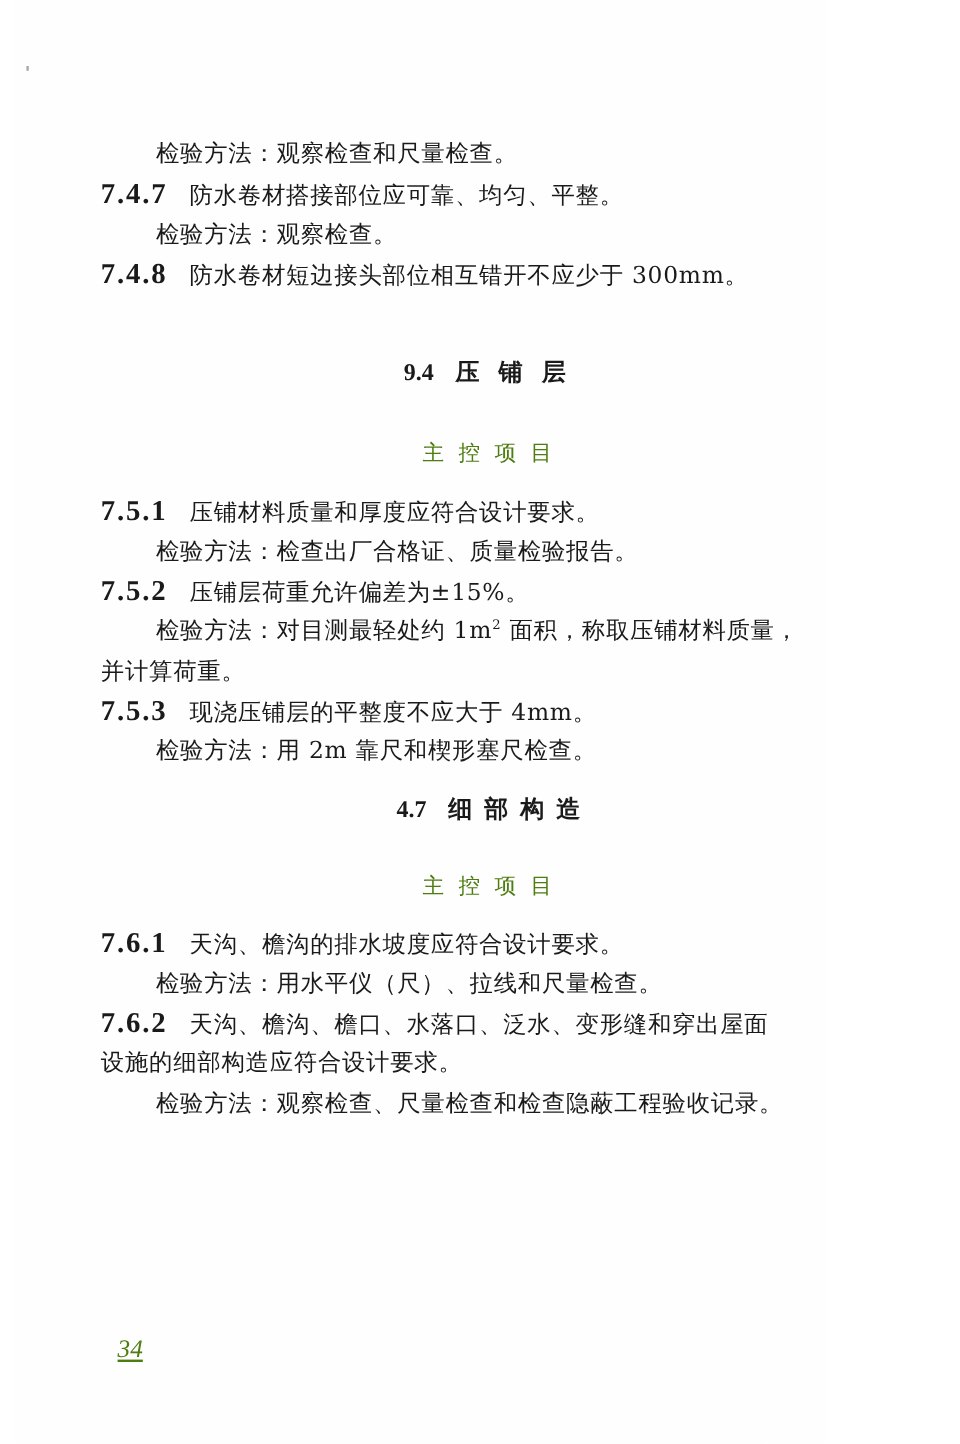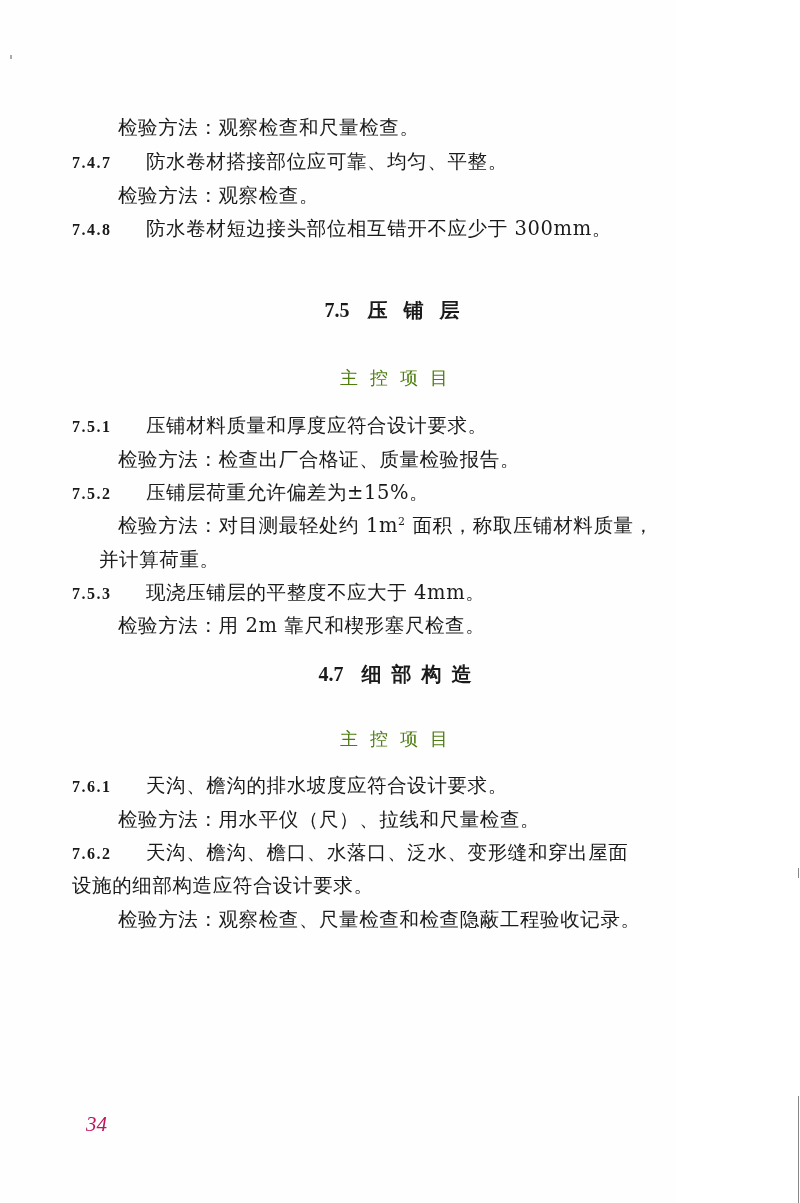--- a/index.html
+++ b/index.html
@@ -10,38 +10,38 @@
   body {
     width: 800px;
     height: 1203px;
     position: relative;
     overflow: hidden;
     font-family: "DejaVu Serif", "Liberation Serif", serif;
     color: #1a1a1a;
   }
   .page {
     position: absolute;
-    left: 0; top: 0;
+    left: 12px; top: 0;
     width: 676px; height: 1203px;
     background: #fefefe;
   }
   .line {
     position: absolute;
     left: 0;
     white-space: nowrap;
     font-size: 19.5px;
     line-height: 28px;
     letter-spacing: 0.6px;
   }
   .clause-num {
     display: inline-block;
     width: 74px;
     font-family: "Liberation Serif", "DejaVu Serif", serif;
     font-weight: bold;
-    font-size: 16px;
+    font-size: 24px;
     letter-spacing: 1.5px;
   }
   .indent { left: 118px; }
   .flush { left: 72px; }
   .heading {
     position: absolute;
     left: 0; width: 800px;
     text-align: center;
     font-weight: bold;
     font-size: 20px;
@@ -63,21 +63,22 @@
     color: #4d7c0f;
   }
   sup { font-size: 11px; line-height: 0; }
   .page-number {
     position: absolute;
     left: 86px;
     top: 1112px;
     font-family: "Liberation Serif", "DejaVu Serif", serif;
     font-style: italic;
     font-size: 21px;
-    color: #be185d;
+    color: #4d7c0f;
+    text-decoration: underline;
   }
   .edge-mark {
     position: absolute;
     background: #888;
     width: 1px;
   }
   .speck {
     position: absolute;
     left: 10px; top: 55px;
     width: 2px; height: 4px;
@@ -102,21 +103,21 @@
   <div class="line indent" style="top:182px;">
     <span>检验方法：观察检查。</span>
   </div>
 
   <div class="line flush" style="top:215px;">
     <span class="clause-num">7.4.8</span><span>防水卷材短边接头部位相互错开不应少于 300mm。</span>
   </div>
 
 
   <div class="heading" style="top:296px;">
-    <span class="num">7.5</span><span class="title">压铺层</span>
+    <span class="num">9.4</span><span class="title">压铺层</span>
   </div>
 
   <div class="subheading" style="top:365px;">
     <span>主控项目</span>
   </div>
 
   <div class="line flush" style="top:412px;">
     <span class="clause-num">7.5.1</span><span>压铺材料质量和厚度应符合设计要求。</span>
   </div>
 
@@ -125,21 +126,21 @@
   </div>
 
   <div class="line flush" style="top:479px;">
     <span class="clause-num">7.5.2</span><span>压铺层荷重允许偏差为±15%。</span>
   </div>
 
   <div class="line indent" style="top:512px;">
     <span>检验方法：对目测最轻处约 1m</span><sup>2</sup><span> 面积，称取压铺材料质量，</span>
   </div>
 
-  <div class="line flush" style="top:546px;margin-left:27px;">
+  <div class="line flush" style="top:546px;">
     <span>并计算荷重。</span>
   </div>
 
   <div class="line flush" style="top:579px;">
     <span class="clause-num">7.5.3</span><span>现浇压铺层的平整度不应大于 4mm。</span>
   </div>
 
   <div class="line indent" style="top:612px;text-align:right;">
     <span>检验方法：用 2m 靠尺和楔形塞尺检查。</span>
   </div>

